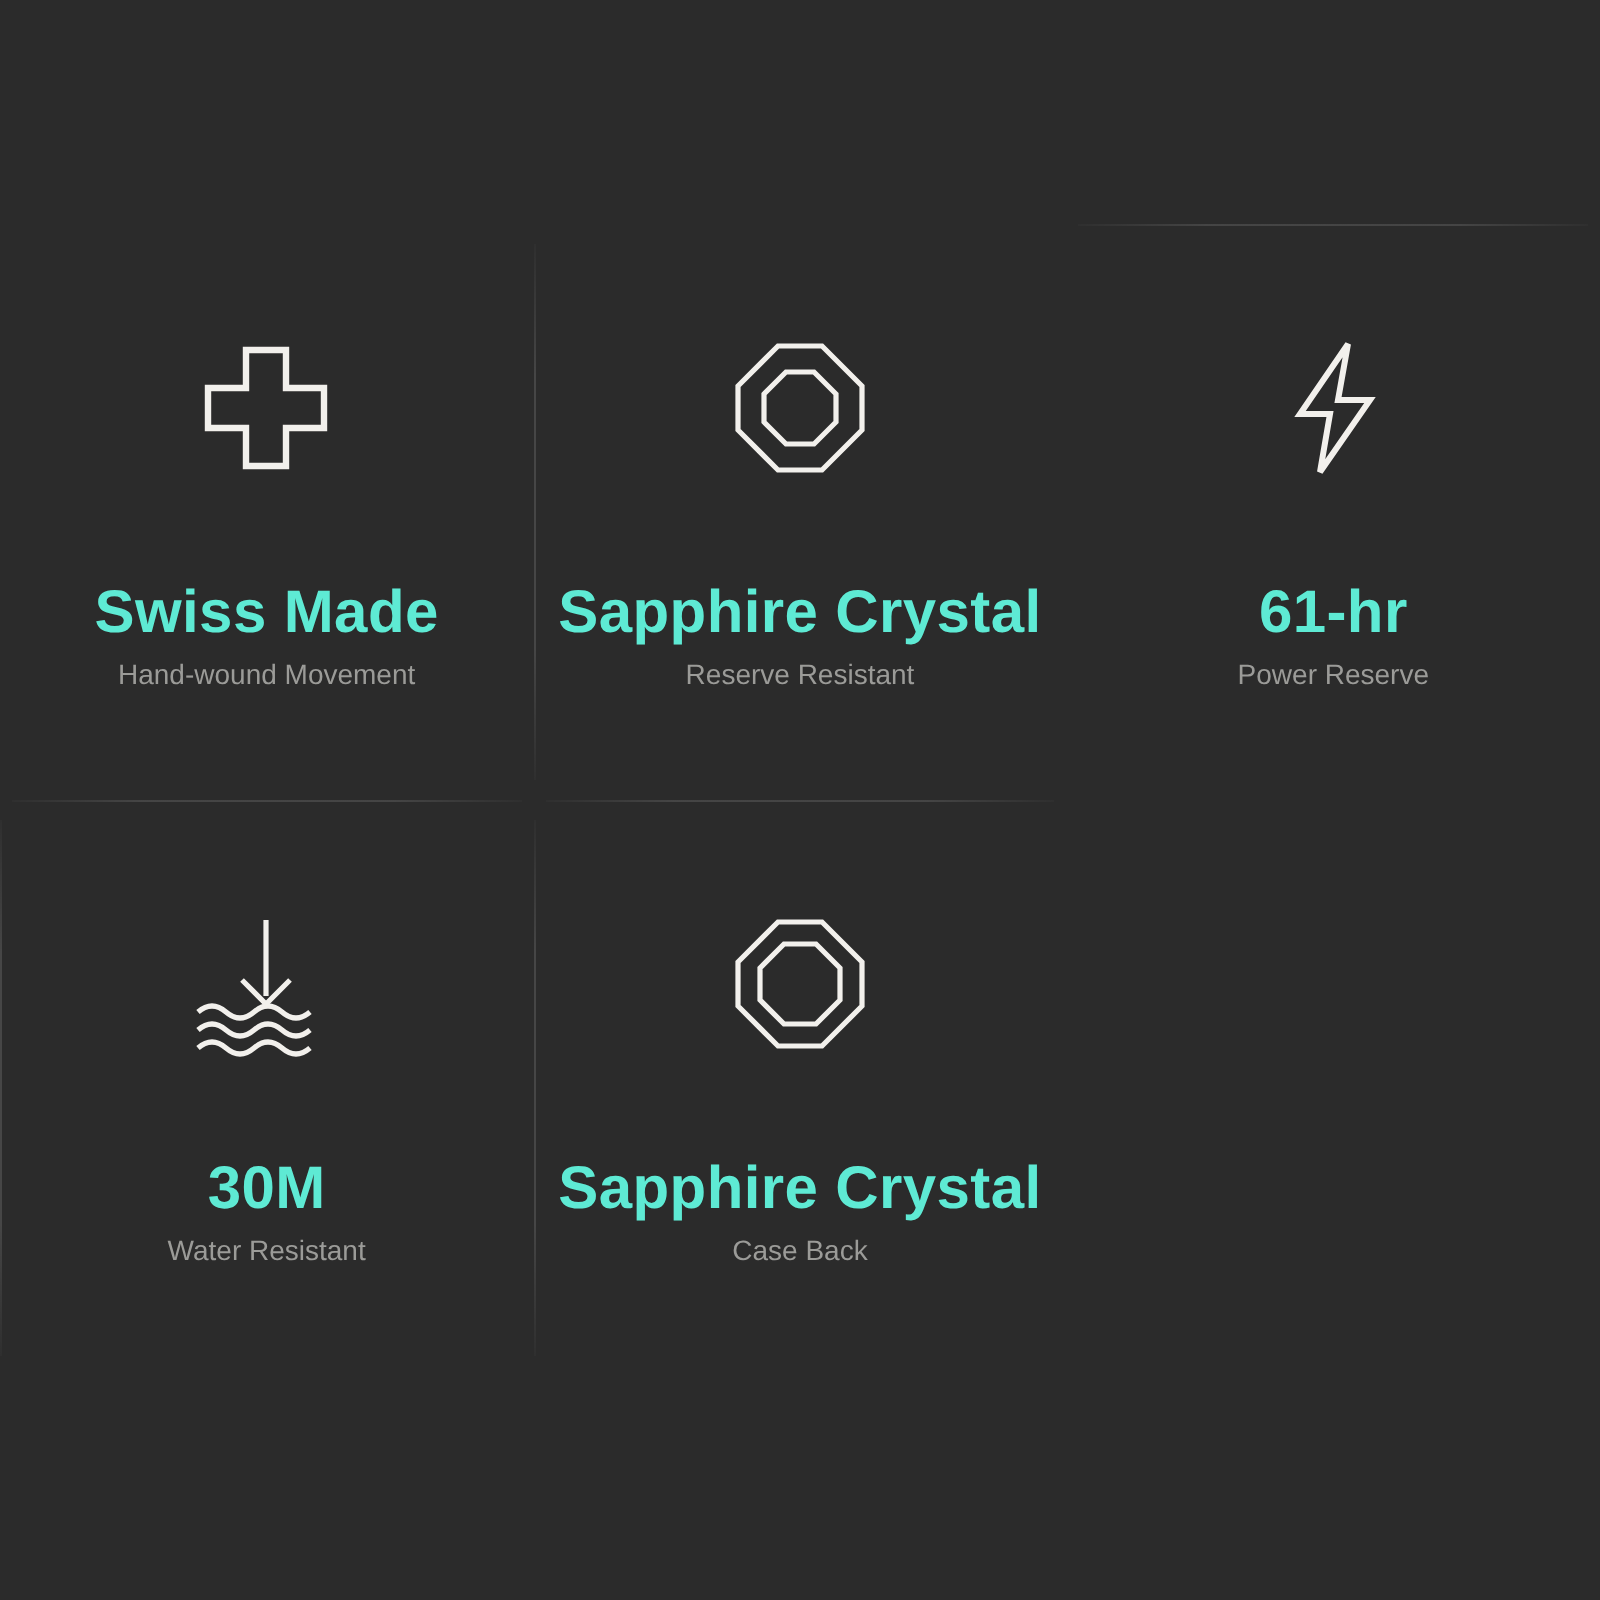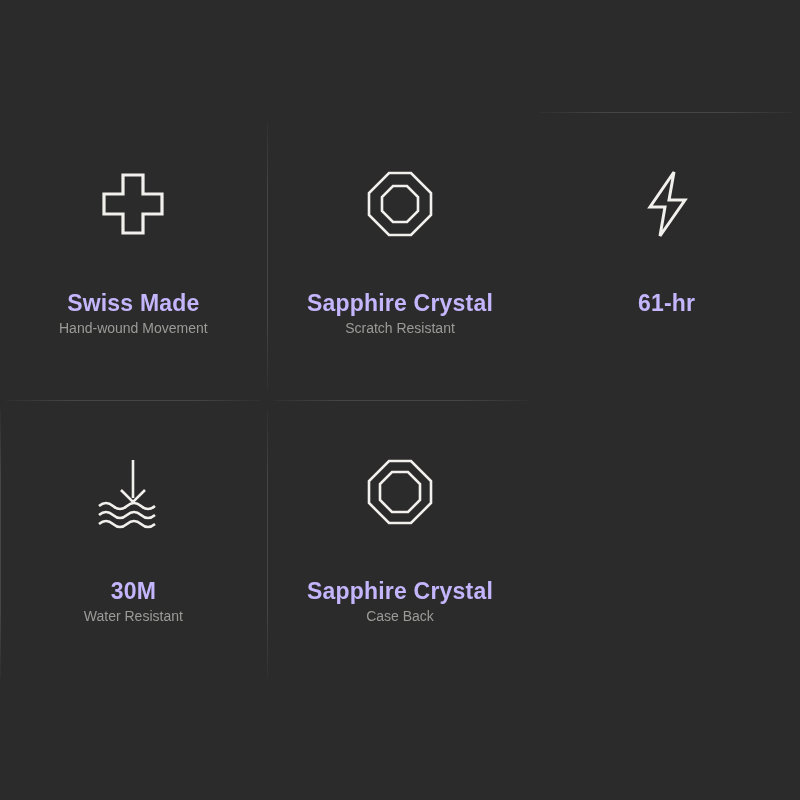--- a/index.html
+++ b/index.html
@@ -59,23 +59,23 @@
     height: 96px;
     display: flex;
     align-items: center;
     justify-content: center;
     margin-bottom: 38px;
   }
   .icon-wrap svg {
     display: block;
   }
   .title {
-    font-size: 23px;
+    font-size: 30px;
     font-weight: bold;
-    color: #c4b5fd;
+    color: #5eead4;
     letter-spacing: 0.2px;
     text-align: center;
     line-height: 1.15;
     margin: 0 0 4px 0;
     white-space: nowrap;
   }
   .subtitle {
     font-size: 14px;
     font-weight: normal;
     color: #9b9b98;
@@ -101,31 +101,32 @@
   </div>
 
   <div class="cell vline">
     <div class="icon-wrap">
       <svg width="74" height="74" viewBox="0 0 74 74" fill="none" stroke="#f2f0ec" stroke-width="2.6" stroke-linejoin="miter">
         <path d="M26 6 H48 L68 26 V48 L48 68 H26 L6 48 V26 Z"></path>
         <path d="M30 19 H44 L55 30 V44 L44 55 H30 L19 44 V30 Z"></path>
       </svg>
     </div>
     <div class="title">Sapphire Crystal</div>
-    <div class="subtitle">Scratch Resistant</div>
+    <div class="subtitle">Reserve Resistant</div>
   </div>
 
 
   <div class="cell hline">
     <div class="icon-wrap">
       <svg width="74" height="74" viewBox="0 0 74 74" fill="none" stroke="#f2f0ec" stroke-width="3" stroke-linejoin="miter" stroke-linecap="butt">
         <path d="M44 5 L20 40 H35 L30 69 L55 33 H39 Z"></path>
       </svg>
     </div>
     <div class="title">61-hr</div>
+    <div class="subtitle">Power Reserve</div>
   </div>
 
   <div class="cell vline hline">
     <div class="icon-wrap">
       <svg width="80" height="76" viewBox="0 0 80 76" fill="none" stroke="#f2f0ec" stroke-width="2.6" stroke-linecap="butt" stroke-linejoin="miter">
         <path d="M40 6 V44"></path>
         <path d="M28 36 L40 48 L52 36"></path>
         <path d="M6 52 q7 -6 14 0 t14 0 t14 0 t14 0"></path>
         <path d="M6 61 q7 -6 14 0 t14 0 t14 0 t14 0"></path>
         <path d="M6 70 q7 -6 14 0 t14 0 t14 0 t14 0"></path>

